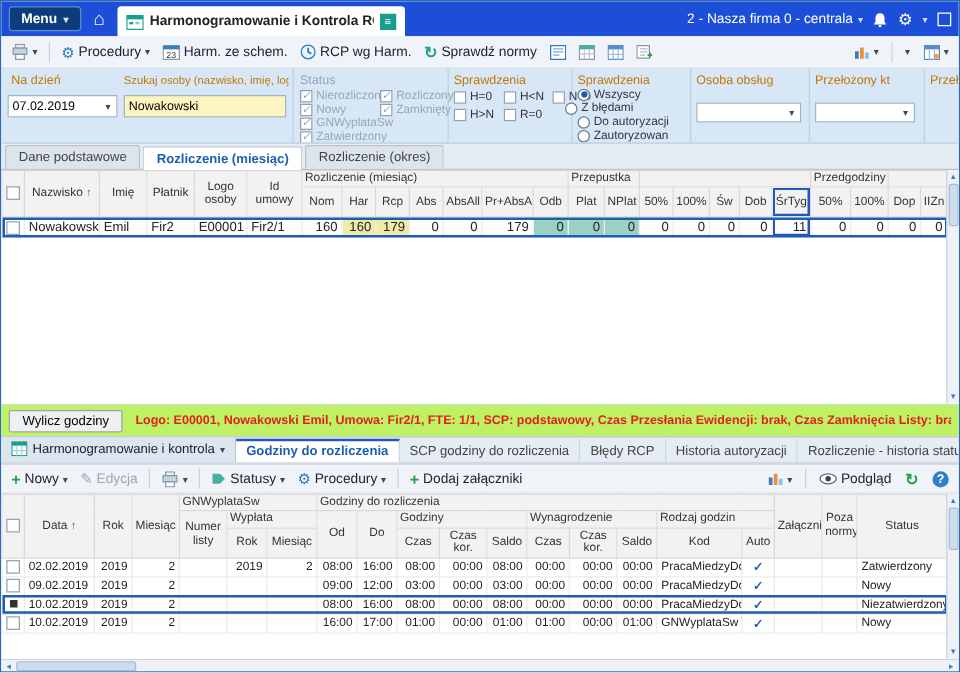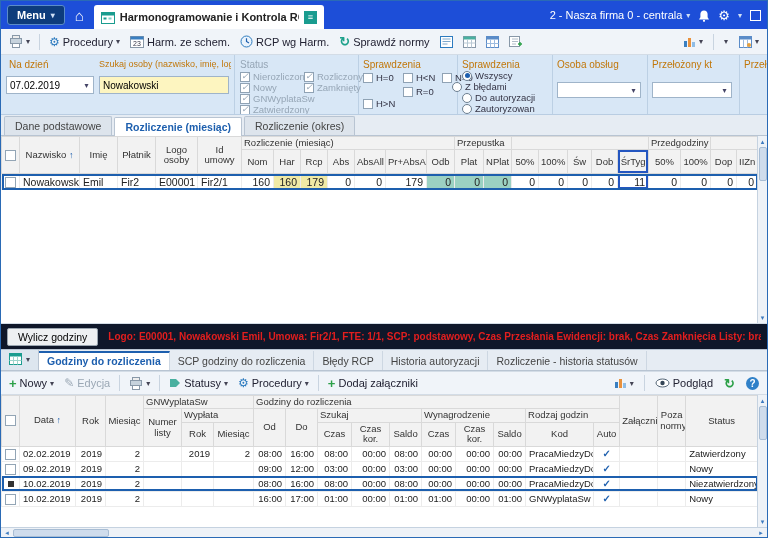--- a/index.html
+++ b/index.html
@@ -81,21 +81,21 @@
   .sort-arrow { color:#1d5fae; font-size:9px; }
   .focuscell { box-shadow: inset 0 0 0 2px #2456c0; }
   tr.selected { outline:2px solid #1d5fae; outline-offset:-2px; }
   .cbcol { text-align:center; }
   .gridcb { width:11px; height:11px; border:1px solid #93a5b5; background:#fff; display:inline-block; vertical-align:middle; }
   .autochk { color:#1d5fae; font-weight:bold; font-size:10px; }
   .rowmark { width:6px; height:6px; background:#333; display:inline-block; }
   th.status-h { color:#1d5fae; text-align:left; font-weight:bold; }
 
   
-  .actions-row { height:26px; background:#0f172a; border-top:1px solid #d3dce6; display:flex; align-items:center; padding:0 6px; gap:10px; overflow:hidden; }
+  .actions-row { height:26px; background:#bef264; border-top:1px solid #d3dce6; display:flex; align-items:center; padding:0 6px; gap:10px; overflow:hidden; }
   .wylicz-btn { background:#eef0f2; border:1px solid #9aa5b0; border-radius:2px; padding:2px 10px; font-size:10.5px; font-family:"Liberation Sans",sans-serif; cursor:pointer; white-space:nowrap; }
   .red-info { color:#e31e1e; font-weight:bold; font-size:10px; white-space:nowrap; overflow:hidden; }
 
   
   .vscroll { position:absolute; right:0; top:0; bottom:0; width:10px; background:#eef2f7; border-left:1px solid #c5d2e0; display:flex; flex-direction:column; align-items:center; }
   .vscroll .sarrow { color:#3d7abf; font-size:7px; height:11px; line-height:11px; }
   .vscroll .sthumb { width:8px; height:34px; background:#cfdcec; border:1px solid #a8bdd4; border-radius:2px; }
   .vscroll .fill { flex:1; }
   .hscroll { height:10px; background:#eef2f7; border-top:1px solid #c5d2e0; display:flex; align-items:center; }
   .hscroll .sarrow { color:#3d7abf; font-size:7px; width:12px; text-align:center; }
@@ -289,21 +289,21 @@
         <span>H=0</span>
       </div>
     <div class="fcheck" style="left:402px; top:17px;">
         <span class="cbx"></span>
         <span>H&lt;N</span>
       </div>
     <div class="fcheck" style="left:441px; top:17px;">
         <span class="cbx"></span>
         <span>N=0</span>
       </div>
-    <div class="fcheck" style="left:362px; top:43px;">
+    <div class="fcheck" style="left:362px; top:31px;">
         <span class="cbx"></span>
         <span>H&gt;N</span>
       </div>
     <div class="fcheck" style="left:402px; top:31px;">
         <span class="cbx"></span>
         <span>R=0</span>
       </div>
 
     <span class="flabel" style="left:461px; top:4px;">Sprawdzenia</span>
     <div class="fcheck" style="left:461px; top:15px;">
@@ -449,20 +449,21 @@
     <span class="red-info">Logo: E00001, Nowakowski Emil, Umowa: Fir2/1, FTE: 1/1, SCP: podstawowy, Czas Przesłania Ewidencji: brak, Czas Zamknięcia Listy: brak</span>
   </div>
 
   <div class="lower-tabbar">
     <div class="view-selector">
       <svg width="13" height="12" viewBox="0 0 13 12">
           <rect x="0.5" y="0.5" width="12" height="11" fill="#fff" stroke="#1a9c8f"></rect>
           <rect x="0.5" y="0.5" width="12" height="3" fill="#1a9c8f"></rect>
           <path d="M4.5 3.5v8M8.5 3.5v8M0.5 7.5h12" stroke="#9ed4cc"></path>
         </svg>
+      <span>Harmonogramowanie i kontrola</span>
       <span class="chev">▾</span>
     </div>
     <div class="ltab active">Godziny do rozliczenia</div>
     <div class="ltab">SCP godziny do rozliczenia</div>
     <div class="ltab">Błędy RCP</div>
     <div class="ltab">Historia autoryzacji</div>
     <div class="ltab">Rozliczenie - historia statusów</div>
 
   </div>
 
@@ -563,21 +564,21 @@
           <th colspan="10" class="grpc">Godziny do rozliczenia</th>
           <th rowspan="3">Załącznik</th>
           <th rowspan="3">Poza normy.</th>
           <th rowspan="3" class="status-h">Status</th>
         </tr>
         <tr>
           <th rowspan="2">Numer listy</th>
           <th colspan="2" class="grpc">Wypłata</th>
           <th rowspan="2">Od</th>
           <th rowspan="2">Do</th>
-          <th colspan="3" class="grpc">Szukaj</th>
+          <th colspan="3" class="grpc">Godziny</th>
           <th colspan="3" class="grpc">Wynagrodzenie</th>
           <th colspan="2" class="grpc">Rodzaj godzin</th>
         </tr>
         <tr>
           <th>Rok</th>
           <th>Miesiąc</th>
           <th>Czas</th>
           <th>Czas kor.</th>
           <th>Saldo</th>
           <th>Czas</th>

